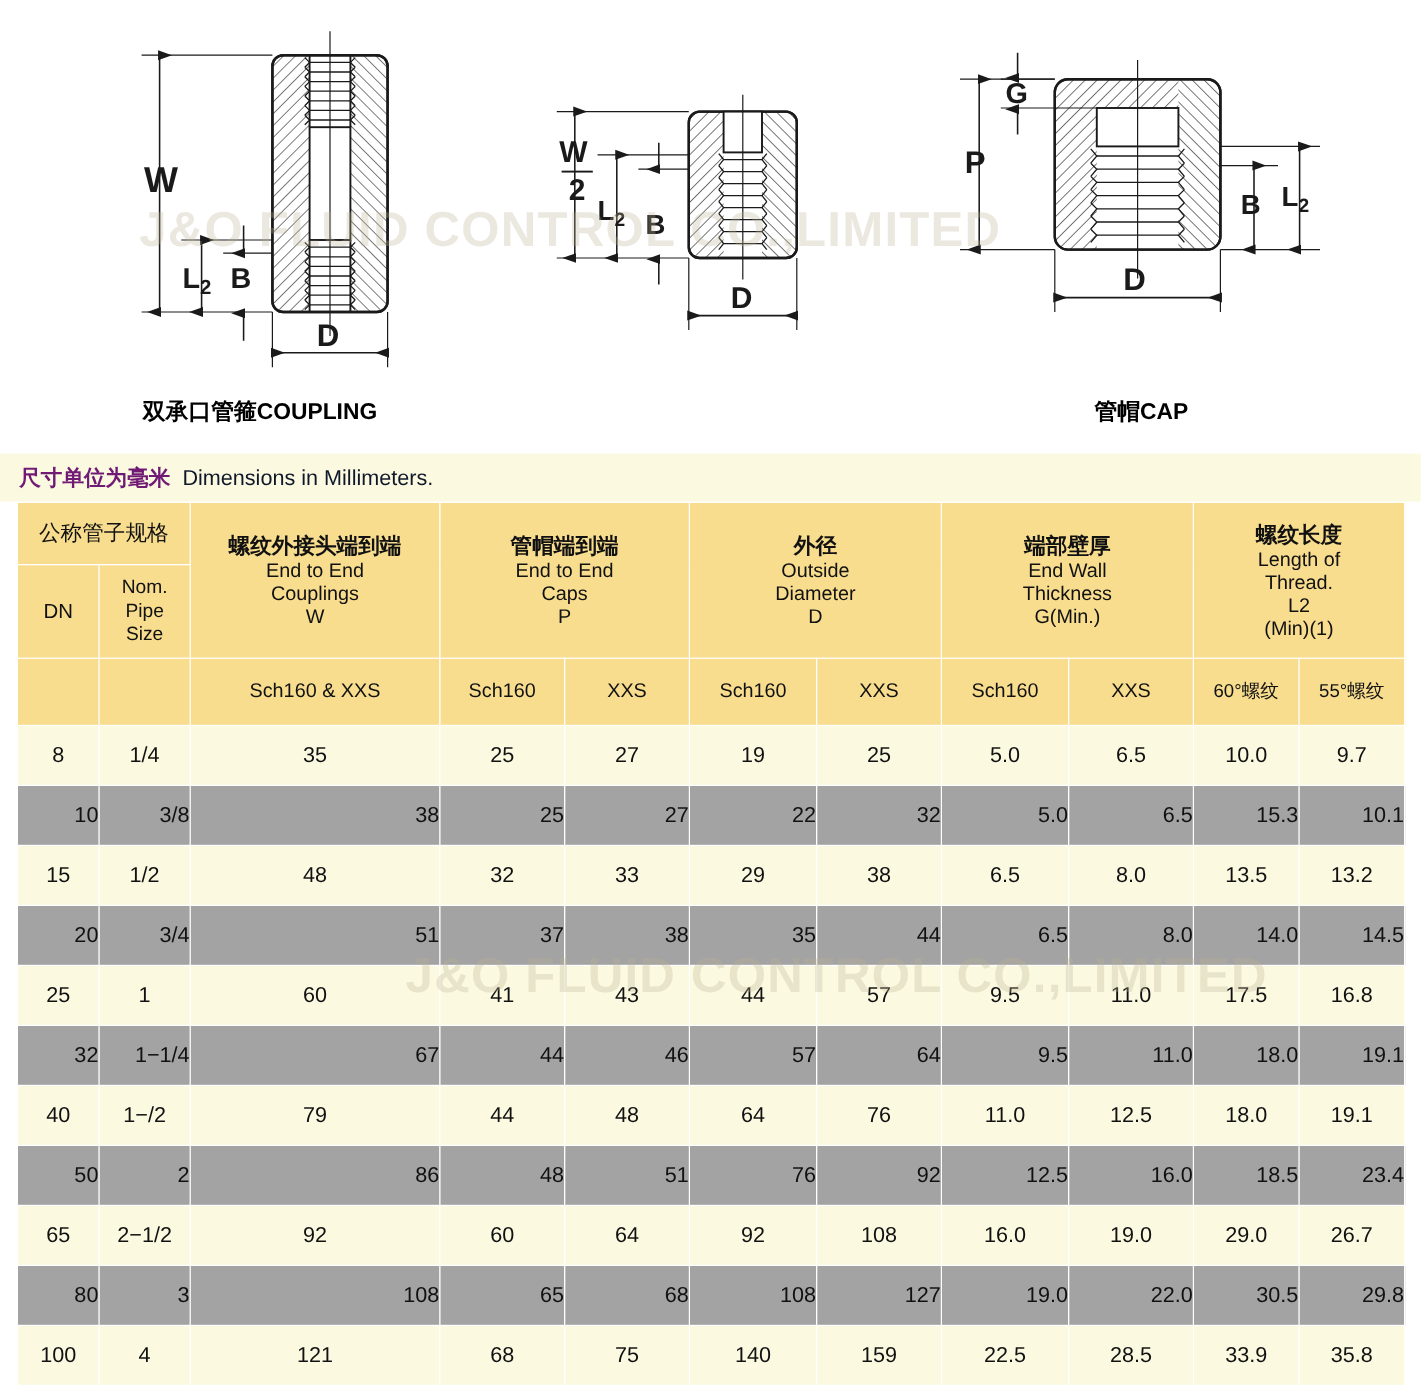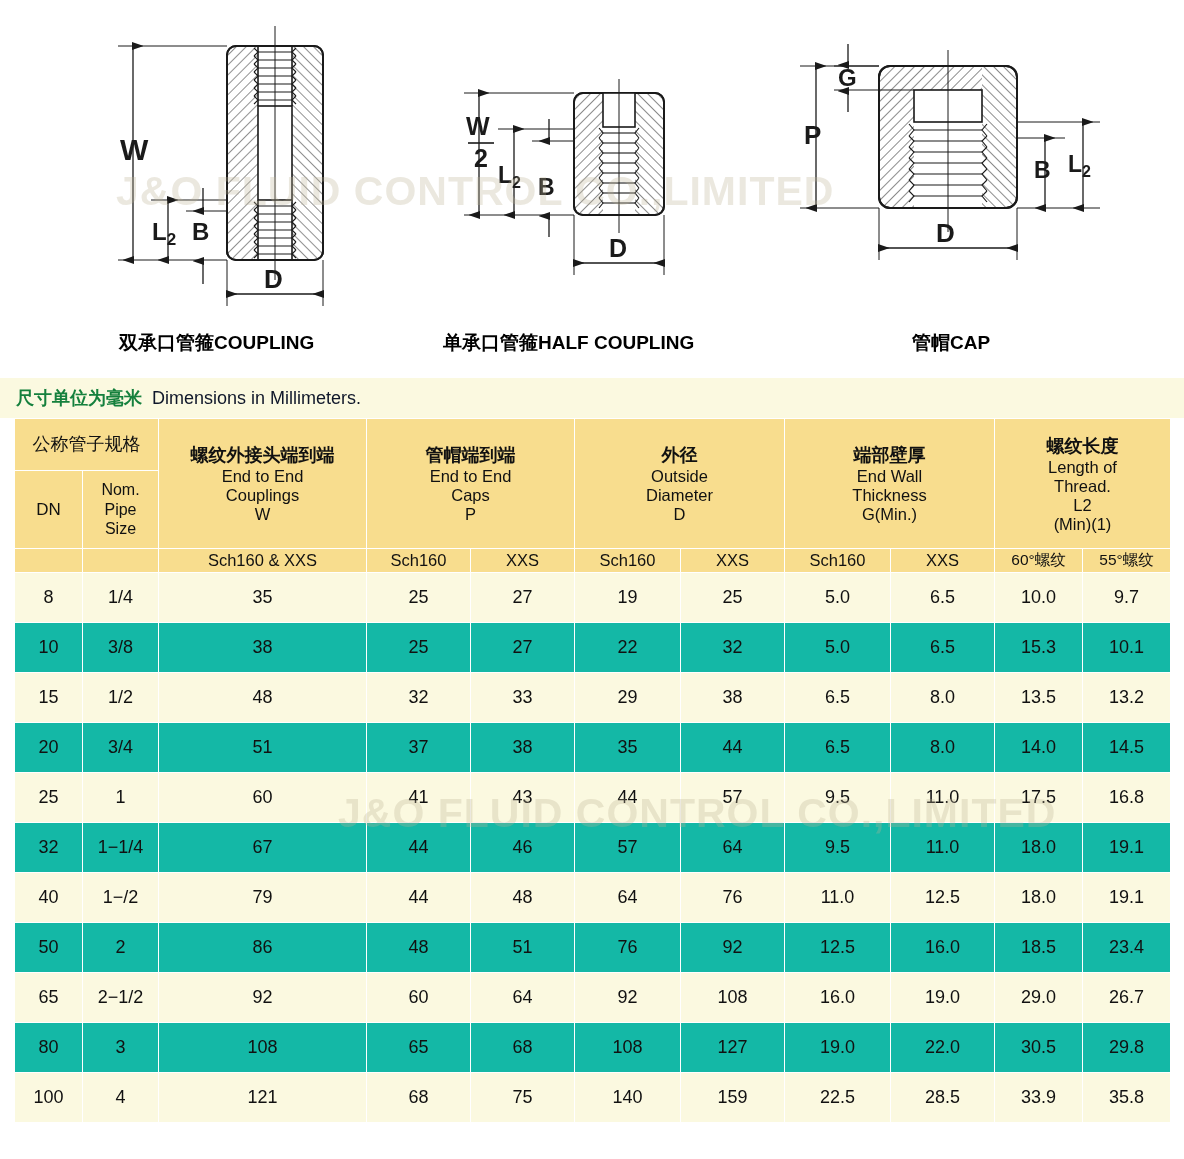--- a/index.html
+++ b/index.html
@@ -66,21 +66,21 @@
     margin: 14px 0 0 0;
     height: 40px;
     background: #fbf9e0;
     display: flex;
     align-items: center;
     padding-left: 16px;
   }
   #units-bar .u-cn {
     font-size: 18px;
     font-weight: bold;
-    color: #15803d;
+    color: #701a75;
     margin-right: 10px;
   }
   #units-bar .u-en {
     font-size: 18px;
     color: #0f172a;
   }
 
   
   #spec-table-wrap {
     padding: 0 14px 0 14px;
@@ -102,28 +102,28 @@
     color: #111;
     font-weight: normal;
   }
   th.grp-cn {
     font-size: 18px;
     font-weight: bold;
     line-height: 1.32;
   }
   th .cn   { display:block; font-size: 18px; font-weight: bold; }
   th .en   { display:block; font-size: 16.5px; font-weight: normal; }
-  th.sub   { height: 24px; font-size: 16.5px; background:#f8dd8e; }
+  th.sub   { height: 56px; font-size: 16.5px; background:#f8dd8e; }
   th.sub-cn{ font-size: 15.5px; }
   th.dn-lbl{ font-size: 17px; }
   th.nom-lbl{ font-size: 16px; line-height: 1.22; }
 
   tbody td { height: 50px; font-size: 18px; color: #111; }
   tbody tr.odd  td { background: #fbf9e0; }
-  tbody tr.even td { background: #14b8a6; }
+  tbody tr.even td { background: #a3a3a3; text-align: right; }
 
   
   col.c-dn   { width: 68px; }
   col.c-nom  { width: 76px; }
   col.c-w    { width: 208px; }
   col.c-p1   { width: 104px; }
   col.c-p2   { width: 104px; }
   col.c-d1   { width: 106px; }
   col.c-d2   { width: 104px; }
   col.c-g1   { width: 106px; }
@@ -358,21 +358,20 @@
       <line x1="89" y1="176" x2="89" y2="228" stroke="#1a1a1a" stroke-width="1"></line>
       <line x1="227" y1="176" x2="227" y2="228" stroke="#1a1a1a" stroke-width="1"></line>
       <line x1="89" y1="216" x2="227" y2="216" stroke="#1a1a1a" stroke-width="1.3" marker-start="url(#arrL)" marker-end="url(#arrR)"></line>
       <text x="146" y="210" font-family="Liberation Sans, sans-serif" font-size="26" font-weight="bold" fill="#1a1a1a">D</text>
     </svg>
   </div>
 </div>
 
 <div id="captions">
   <div class="caption" id="cap-coupling">双承口管箍COUPLING</div>
-  <div class="caption" id="cap-half">单承口管箍HALF COUPLING</div>
   <div class="caption" id="cap-cap">管帽CAP</div>
 </div>
 
 <div id="units-bar">
   <span class="u-cn">尺寸单位为毫米</span>
   <span class="u-en">Dimensions in Millimeters.</span>
 </div>
 
 <div id="spec-table-wrap">
 <table class="spec">

